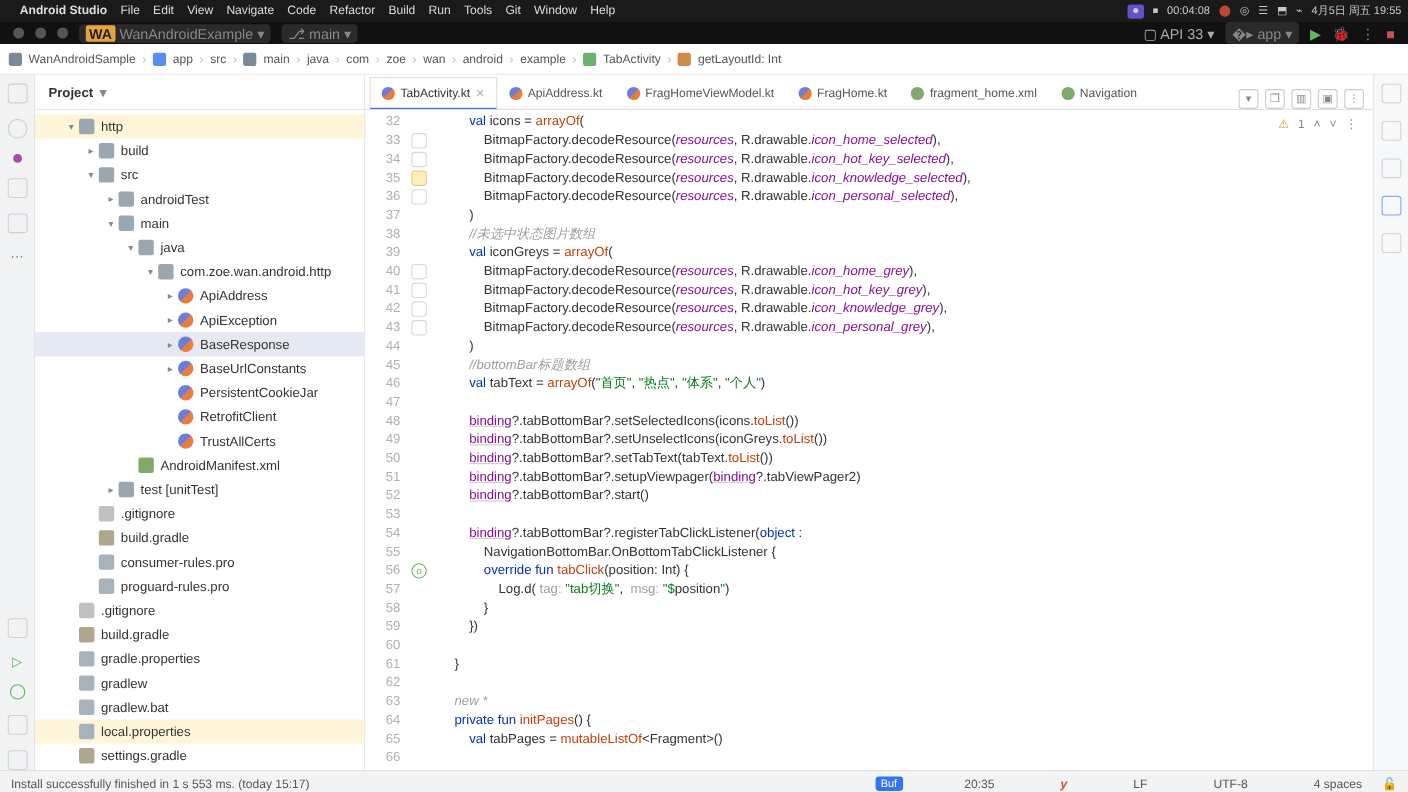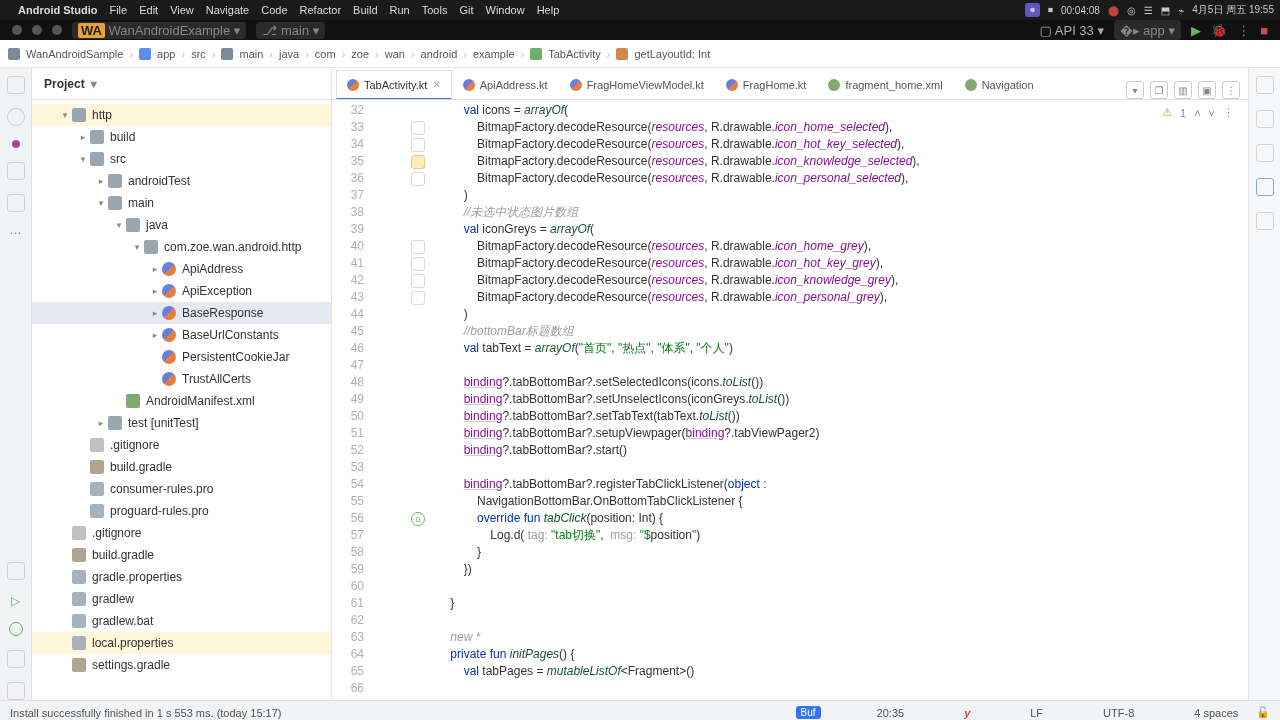--- a/index.html
+++ b/index.html
@@ -52,32 +52,32 @@
 .tab { height: 30px; display: flex; align-items: center; padding: 0 10px; font-size: 11px; color: #555; border: 1px solid transparent; border-bottom: none; gap: 5px; }
 .tab.active { border-color: #e0e0e0; background: #fff; color: #333; border-bottom: 2px solid #3574f0; margin-bottom: -1px; }
 .tab .close-x { color: #aaa; font-size: 10px; }
 .tab .fi { width: 12px; height: 12px; display: inline-block; border-radius: 50%; }
 .fi-kt { background: linear-gradient(135deg,#6c7fd8 50%,#e87d3e 50%); }
 .fi-xml { background: #7fa96f; }
 .tabs .tab-actions { margin-left: auto; display: flex; gap: 6px; color: #888; padding: 0 4px; }
 .tabs .tab-actions span { border: 1px solid #ccc; border-radius: 3px; width: 18px; height: 18px; display: inline-flex; align-items: center; justify-content: center; font-size: 10px; }
 
 .code-wrap { flex: 1; display: flex; overflow: hidden; position: relative; }
-.gutter { display: flex; gap: 37px; }
+.gutter { display: flex; }
 .linenum-col { width: 38px; text-align: right; padding-top: 2px; color: #b0b0b0; font: 12px/17px "Menlo","Consolas",monospace; user-select: none; }
 .linenum-col div { padding-right: 6px; }
 .marker-col { width: 22px; padding-top: 2px; }
 .marker-col div { height: 17px; display: flex; align-items: center; justify-content: center; }
 .marker-col .m { width: 14px; height: 14px; border: 1px solid #c8c8c8; border-radius: 3px; opacity: 0.7; }
 .marker-col .m2 { background: #ffe8a0; border-color: #d8b94a; }
 .marker-col .m3 { width: 14px; height: 14px; border: 1px solid #6cb26c; border-radius: 50%; font-size: 9px; color: #6cb26c; text-align: center; line-height: 12px; }
 
 .code { flex: 1; padding: 2px 0 0 8px; font: 12px/17px "Menlo","Consolas",monospace; white-space: pre; overflow: auto; color: #333; }
 .kw { color: #0033b3; }
-.fn { color: #14532d; font-style: italic; }
+.fn { color: #c2410c; }
 .prop { color: #871094; }
 .str { color: #067d17; }
 .com { color: #9e9e9e; font-style: italic; }
 .it { color: #871094; font-style: italic; }
 .param { color: #9e9e9e; font-style: normal; }
 .ul { text-decoration: underline; text-decoration-color: #ccc; }
 
 .warn-badge { position: absolute; top: 6px; right: 14px; display: flex; align-items: center; gap: 8px; font-size: 11px; color: #888; }
 .warn-badge .wt { color: #c9a227; }
 
@@ -242,20 +242,25 @@
         </div>
         <div class="tree-row" style="padding-left: 116px;">
           <span class="arrow">▸</span>
           <span class="tree-icon kt-icon"></span>
           <span>BaseUrlConstants</span>
         </div>
         <div class="tree-row" style="padding-left: 116px;">
           <span class="arrow"> </span>
           <span class="tree-icon kt-icon"></span>
           <span>PersistentCookieJar</span>
+        </div>
+        <div class="tree-row" style="padding-left: 116px;">
+          <span class="arrow"> </span>
+          <span class="tree-icon kt-icon"></span>
+          <span>RetrofitClient</span>
         </div>
         <div class="tree-row" style="padding-left: 116px;">
           <span class="arrow"> </span>
           <span class="tree-icon kt-icon"></span>
           <span>TrustAllCerts</span>
         </div>
         <div class="tree-row" style="padding-left: 80px;">
           <span class="arrow"> </span>
           <span class="tree-icon xml-icon"></span>
           <span>AndroidManifest.xml</span>

